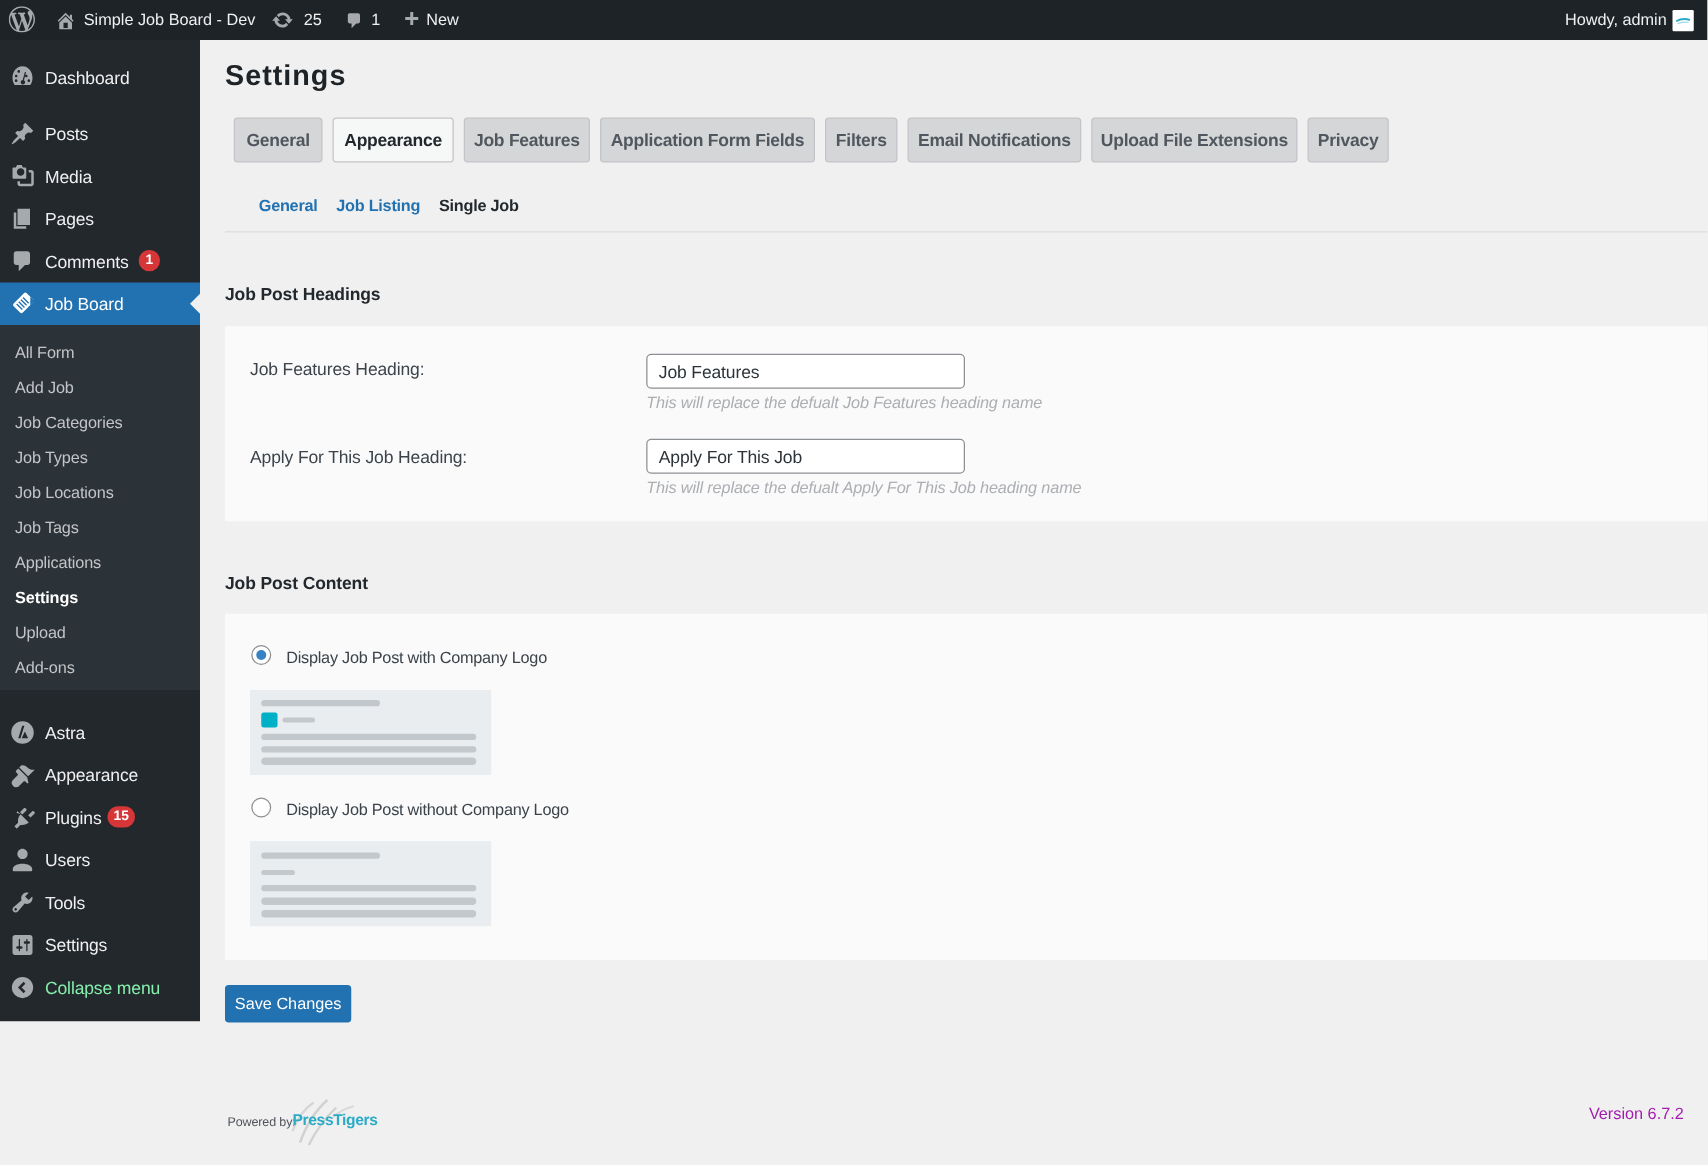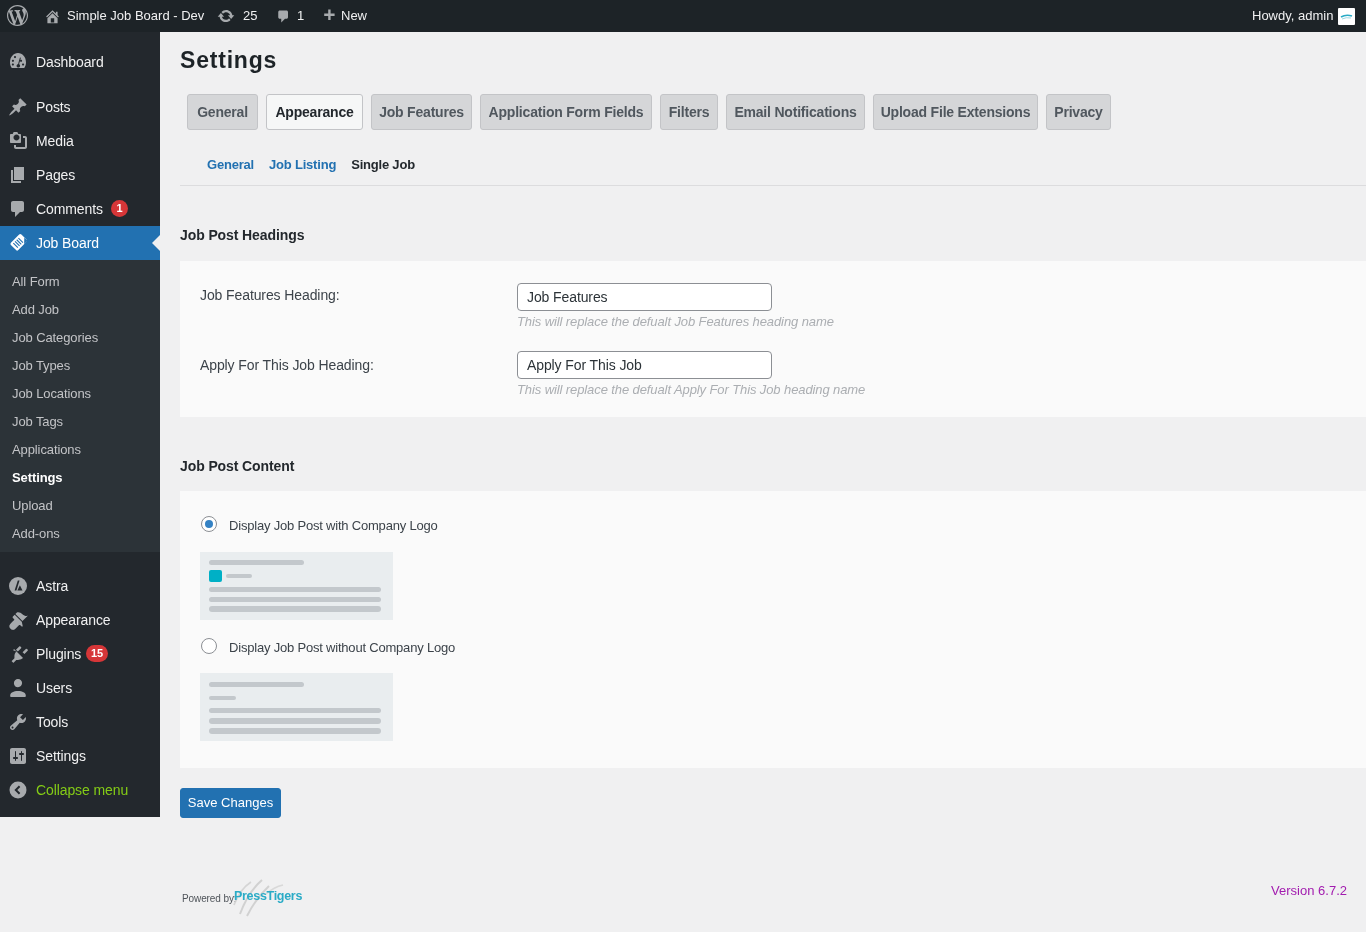--- a/index.html
+++ b/index.html
@@ -175,21 +175,21 @@
     <svg width="20" height="20" viewBox="0 0 20 20">
         <path fill="#a7aaad" d="M18 16V4c0-1.1-.9-2-2-2H4c-1.1 0-2 .9-2 2v12c0 1.1.9 2 2 2h12c1.1 0 2-.9 2-2zM8 11h1c.55 0 1 .45 1 1s-.45 1-1 1H8v1.5c0 .28-.22.5-.5.5s-.5-.22-.5-.5V13H6c-.55 0-1-.45-1-1s.45-1 1-1h1V5.5c0-.28.22-.5.5-.5s.5.22.5.5V11zm5-2h-1c-.55 0-1-.45-1-1s.45-1 1-1h1V5.5c0-.28.22-.5.5-.5s.5.22.5.5V7h1c.55 0 1 .45 1 1s-.45 1-1 1h-1v5.5c0 .28-.22.5-.5.5s-.5-.22-.5-.5V9z"></path>
       </svg>
     <span class="lbl">Settings</span>
   </div>
   <div class="mi" style="top:741px">
     <svg width="20" height="20" viewBox="0 0 20 20">
         <circle cx="10" cy="10" r="8.5" fill="#a7aaad"></circle>
         <path d="M11.6 6.2 L7.8 10 L11.6 13.8" stroke="#23282d" stroke-width="2" fill="none"></path>
       </svg>
-    <span class="lbl" style="color:#84cc16">Collapse menu</span>
+    <span class="lbl" style="color:#86efac">Collapse menu</span>
   </div>
 </div>
 
 <div id="content">
   <h1 class="pagetitle">Settings</h1>
   <div id="tabs">
     <span class="tab" style="width:71px">General</span><span class="tab active" style="width:97px">Appearance</span><span class="tab" style="width:101px">Job Features</span><span class="tab" style="width:172px">Application Form Fields</span><span class="tab" style="width:58px">Filters</span><span class="tab" style="width:139px">Email Notifications</span><span class="tab" style="width:165px">Upload File Extensions</span><span class="tab" style="width:65px">Privacy</span>
   </div>
   <div id="sublinks">
     <span class="link">General</span><span class="link">Job Listing</span><span class="cur">Single Job</span>

